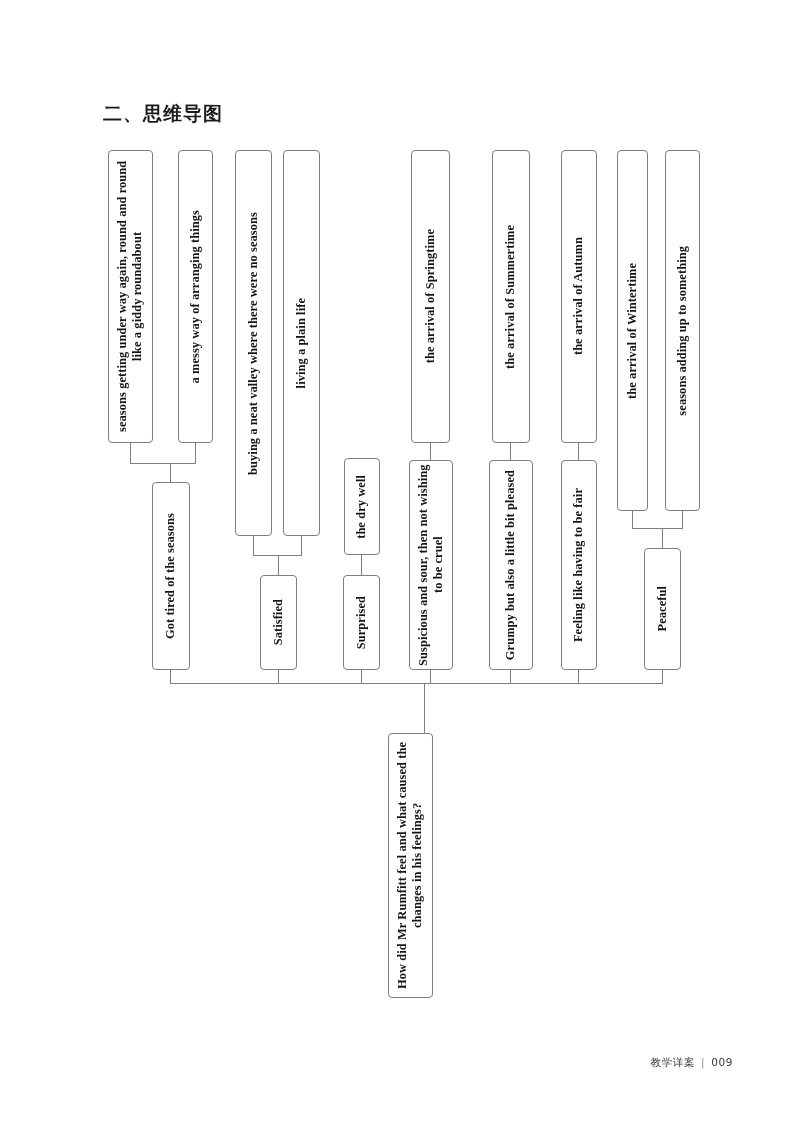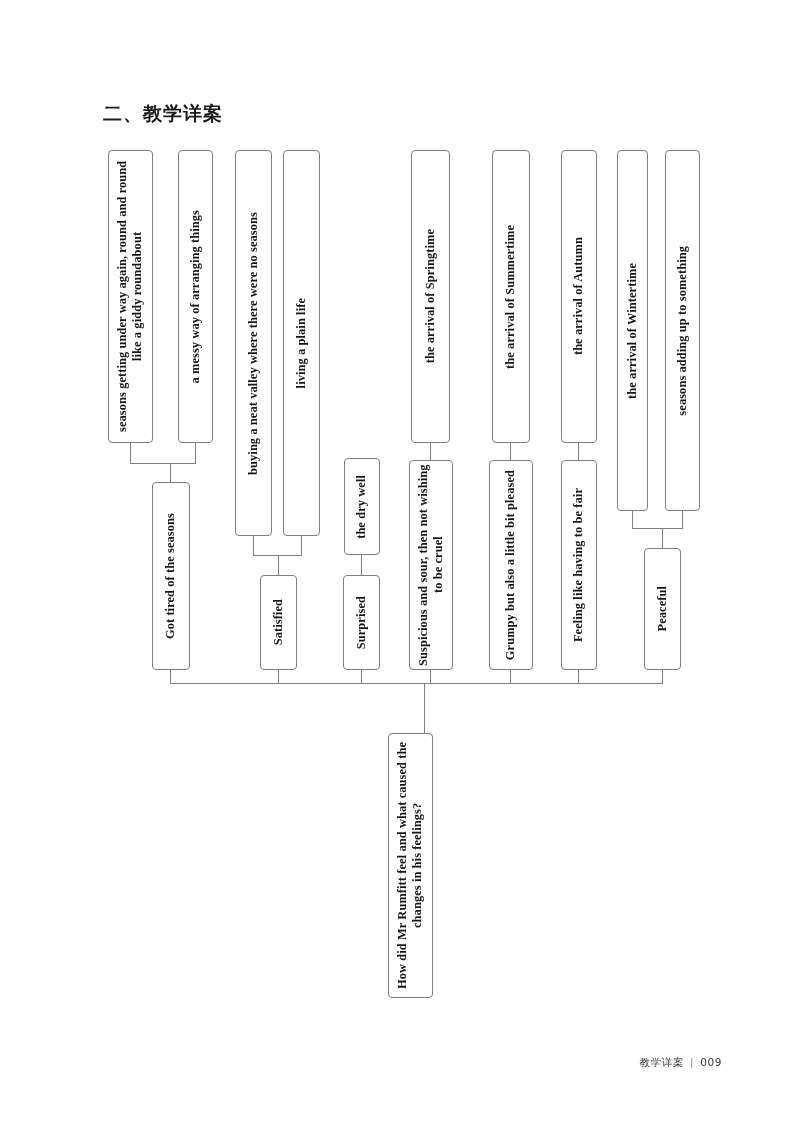--- a/index.html
+++ b/index.html
@@ -36,32 +36,32 @@
     letter-spacing:.1px;
     color:#151515;
   }
 
   
   .vline{position:absolute;width:1.3px;background:#7e7e7e;}
   .hline{position:absolute;height:1.3px;background:#7e7e7e;}
 
   
   #page-footer{
-    position:absolute;right:68px;top:1056px;
+    position:absolute;right:57px;top:1056px;
     font-family:"DejaVu Sans","Liberation Sans",sans-serif;
     font-size:10.5px;color:#3a3a3a;letter-spacing:.6px;
   }
   #page-footer .sep{margin:0 6px;color:#8a8a8a;}
 </style>
 </head>
 <body>
 
 <div class="page">
 
-  <div id="section-title">二、教学详案</div>
+  <div id="section-title">二、思维导图</div>
 
   <div class="node" style="left:108px;top:150px;width:45px;height:293px;">
     <span class="lbl">seasons getting under way again, round and round like a giddy roundabout</span>
   </div>
 
   <div class="node" style="left:178px;top:150px;width:35px;height:293px;">
     <span class="lbl">a messy way of arranging things</span>
   </div>
 
   <div class="node" style="left:235px;top:150px;width:37px;height:386px;">

